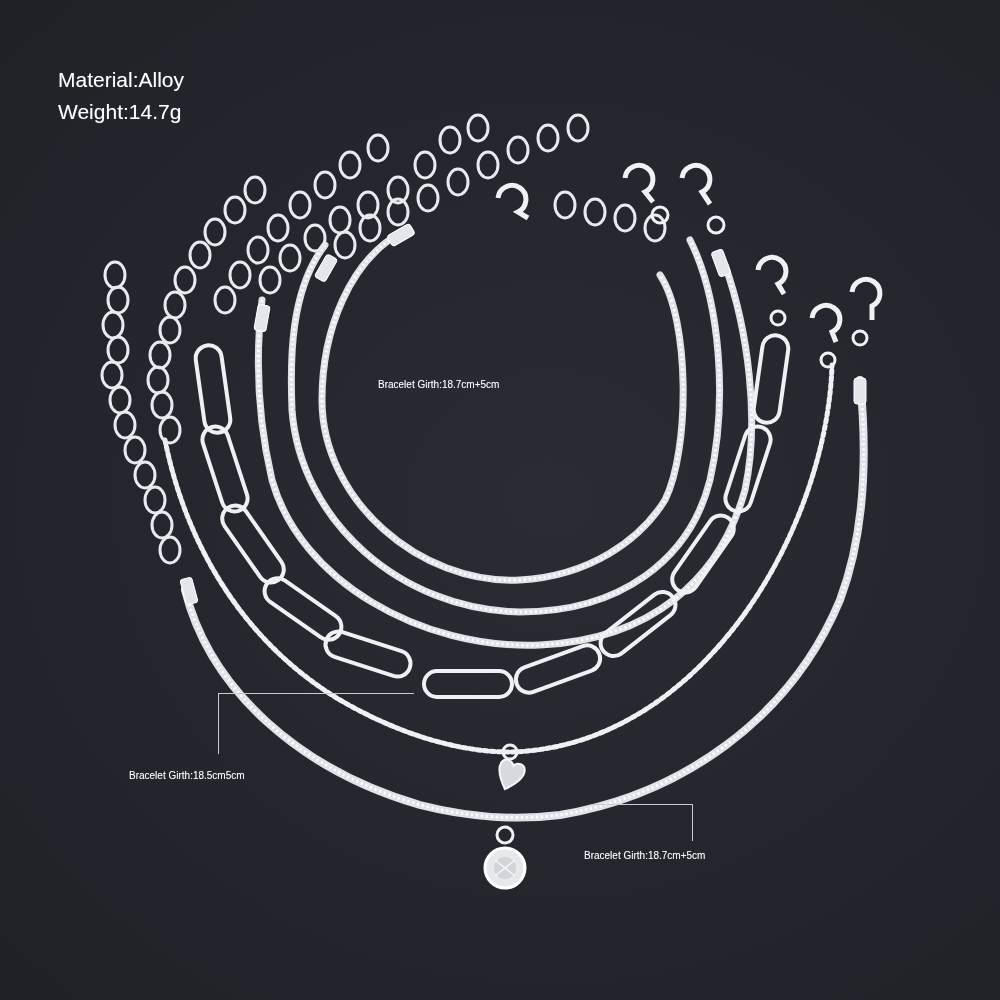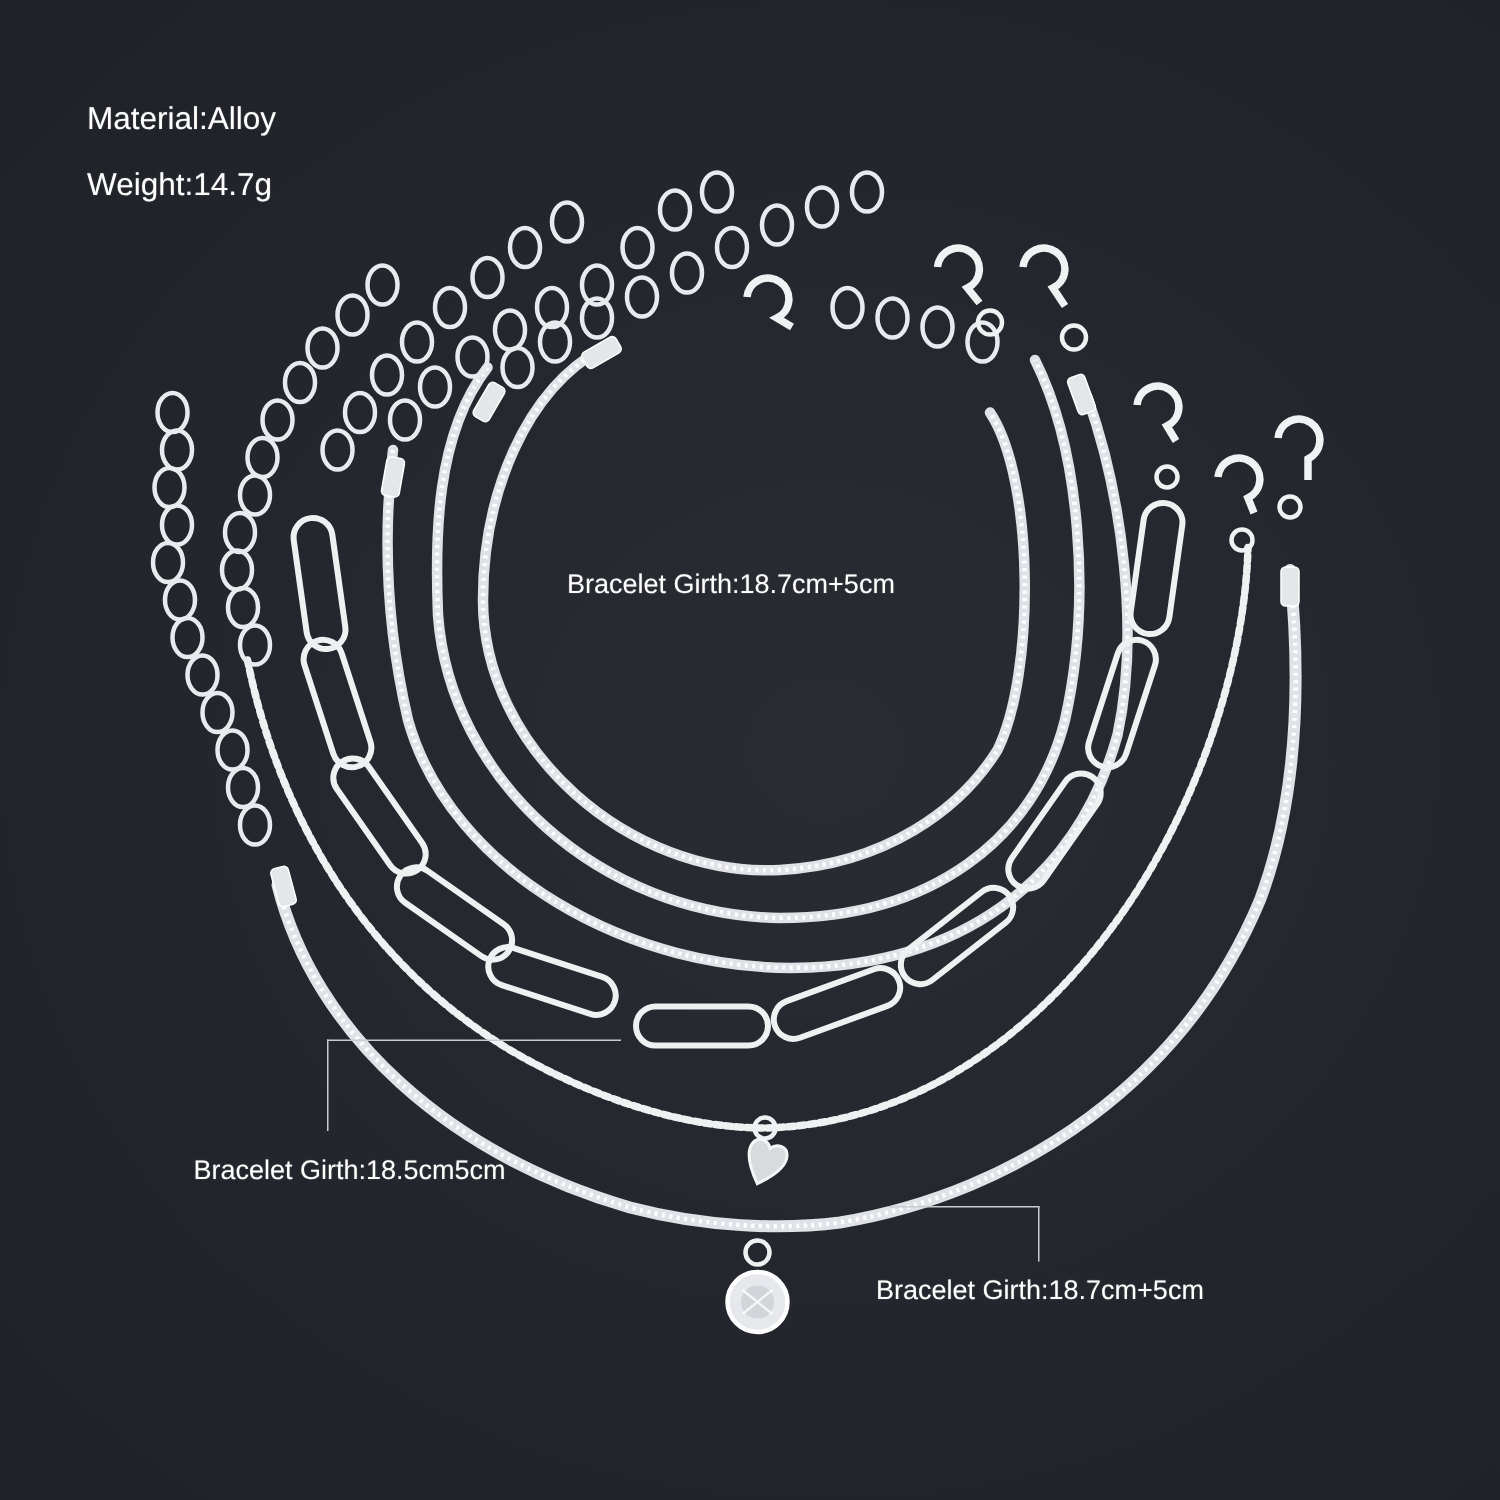--- a/index.html
+++ b/index.html
@@ -9,21 +9,21 @@
     background:
       radial-gradient(ellipse at 55% 50%, #2a2c34 0%, #24262d 55%, #1f2127 100%);
   }
   .photo { position:absolute; left:0; top:0; width:1000px; height:1000px; }
   .label {
     position:absolute; color:#ffffff; white-space:nowrap;
     font-family:"Liberation Sans", sans-serif;
     text-shadow:0 0 1px rgba(255,255,255,0.3);
   }
   .spec { font-size:21px; left:58px; }
-  .girth { font-size:18px; }
+  .girth { font-size:10px; }
   .leader { position:absolute; border-color:#c9cbd0; border-style:solid; border-width:0; }
 </style>
 </head>
 <body>
 
 <div class="canvas">
 
   <svg class="photo" viewBox="0 0 1000 1000" xmlns="http://www.w3.org/2000/svg">
     <defs>
 
@@ -160,21 +160,21 @@
       <path d="M852,292 a14,14 0 1 1 20,14 l0,14"></path>
       <circle cx="660" cy="215" r="8" stroke-width="3"></circle>
       <circle cx="716" cy="225" r="8" stroke-width="3"></circle>
       <circle cx="778" cy="318" r="7" stroke-width="3"></circle>
       <circle cx="828" cy="360" r="7" stroke-width="3"></circle>
       <circle cx="860" cy="338" r="7" stroke-width="3"></circle>
     </g>
   </svg>
 
   <div class="label spec" style="top:68px;">Material:Alloy</div>
-  <div class="label spec" style="top:112px;">Weight:14.7g</div>
+  <div class="label spec" style="top:100px;">Weight:14.7g</div>
 
   <div class="label girth" style="left:378px; top:379px;">Bracelet Girth:18.7cm+5cm</div>
 
   <div class="leader" style="left:218px; top:693px; width:195px; height:60px; border-top-width:1px; border-left-width:1px;"></div>
   <div class="label girth" style="left:113px; top:770px;margin-left:16px;">Bracelet Girth:18.5cm5cm</div>
 
   <div class="leader" style="left:592px; top:804px; width:100px; height:36px; border-top-width:1px; border-right-width:1px;"></div>
   <div class="label girth" style="left:584px; top:850px;">Bracelet Girth:18.7cm+5cm</div>
 
 </div>

